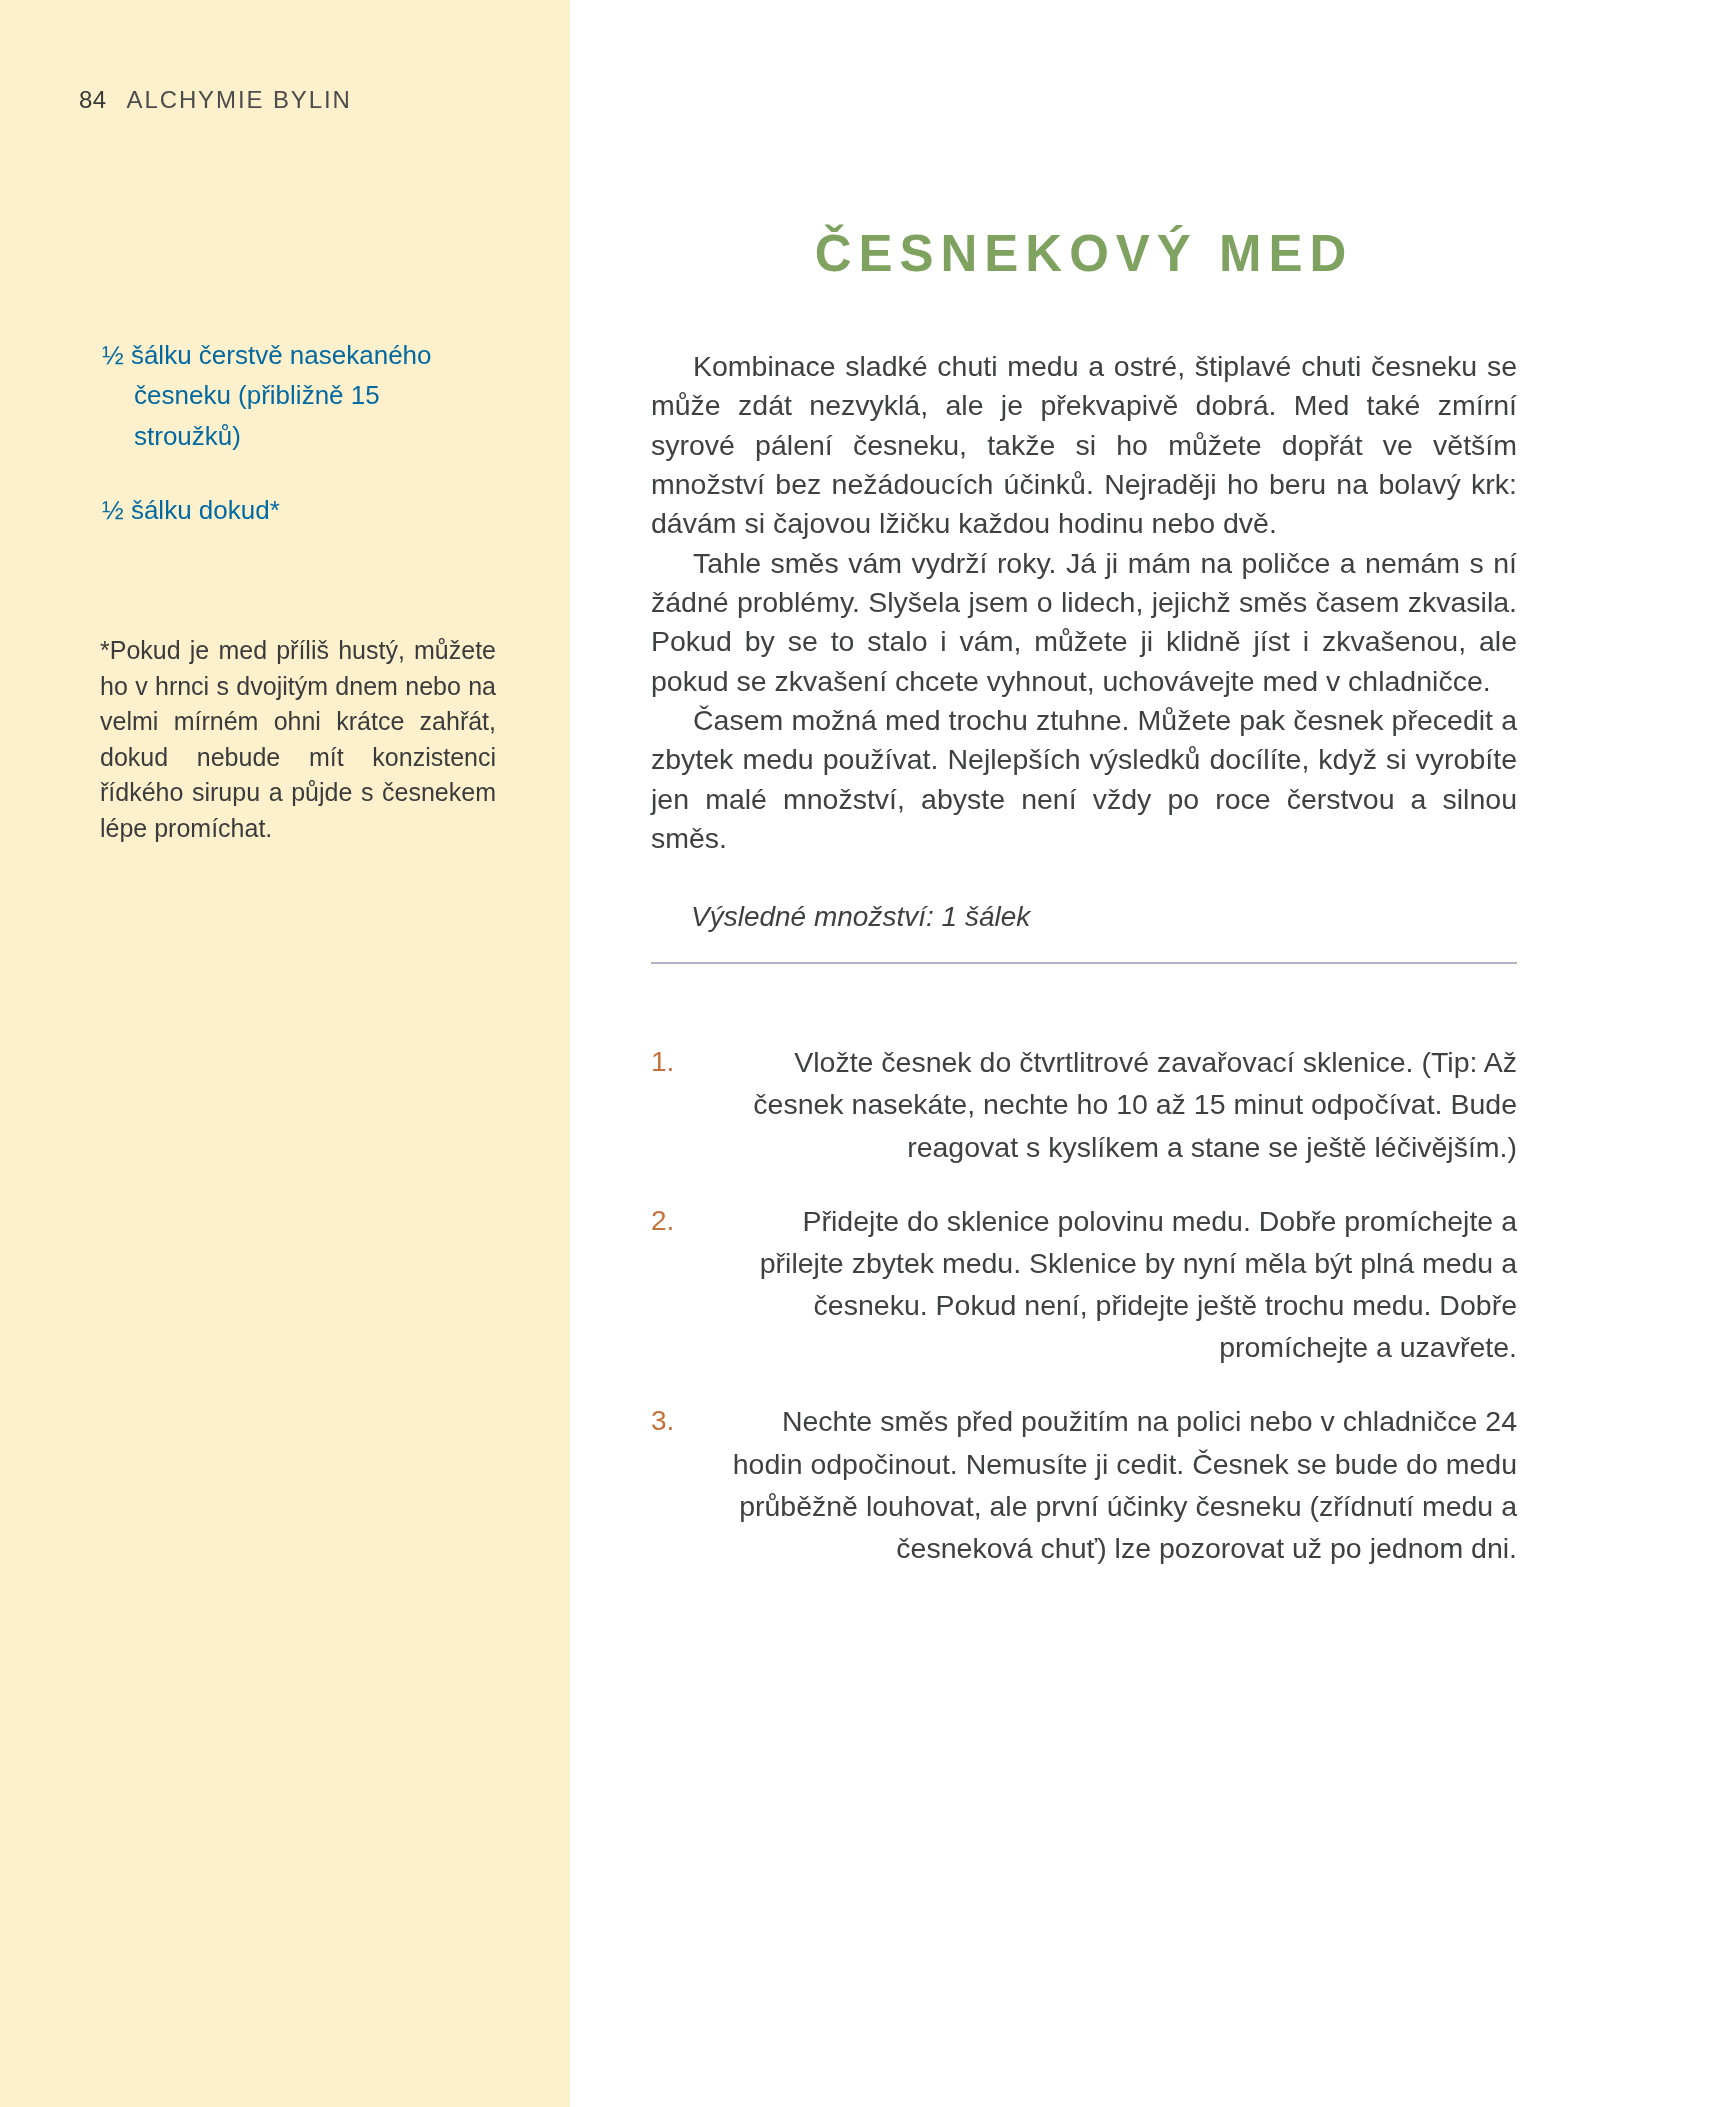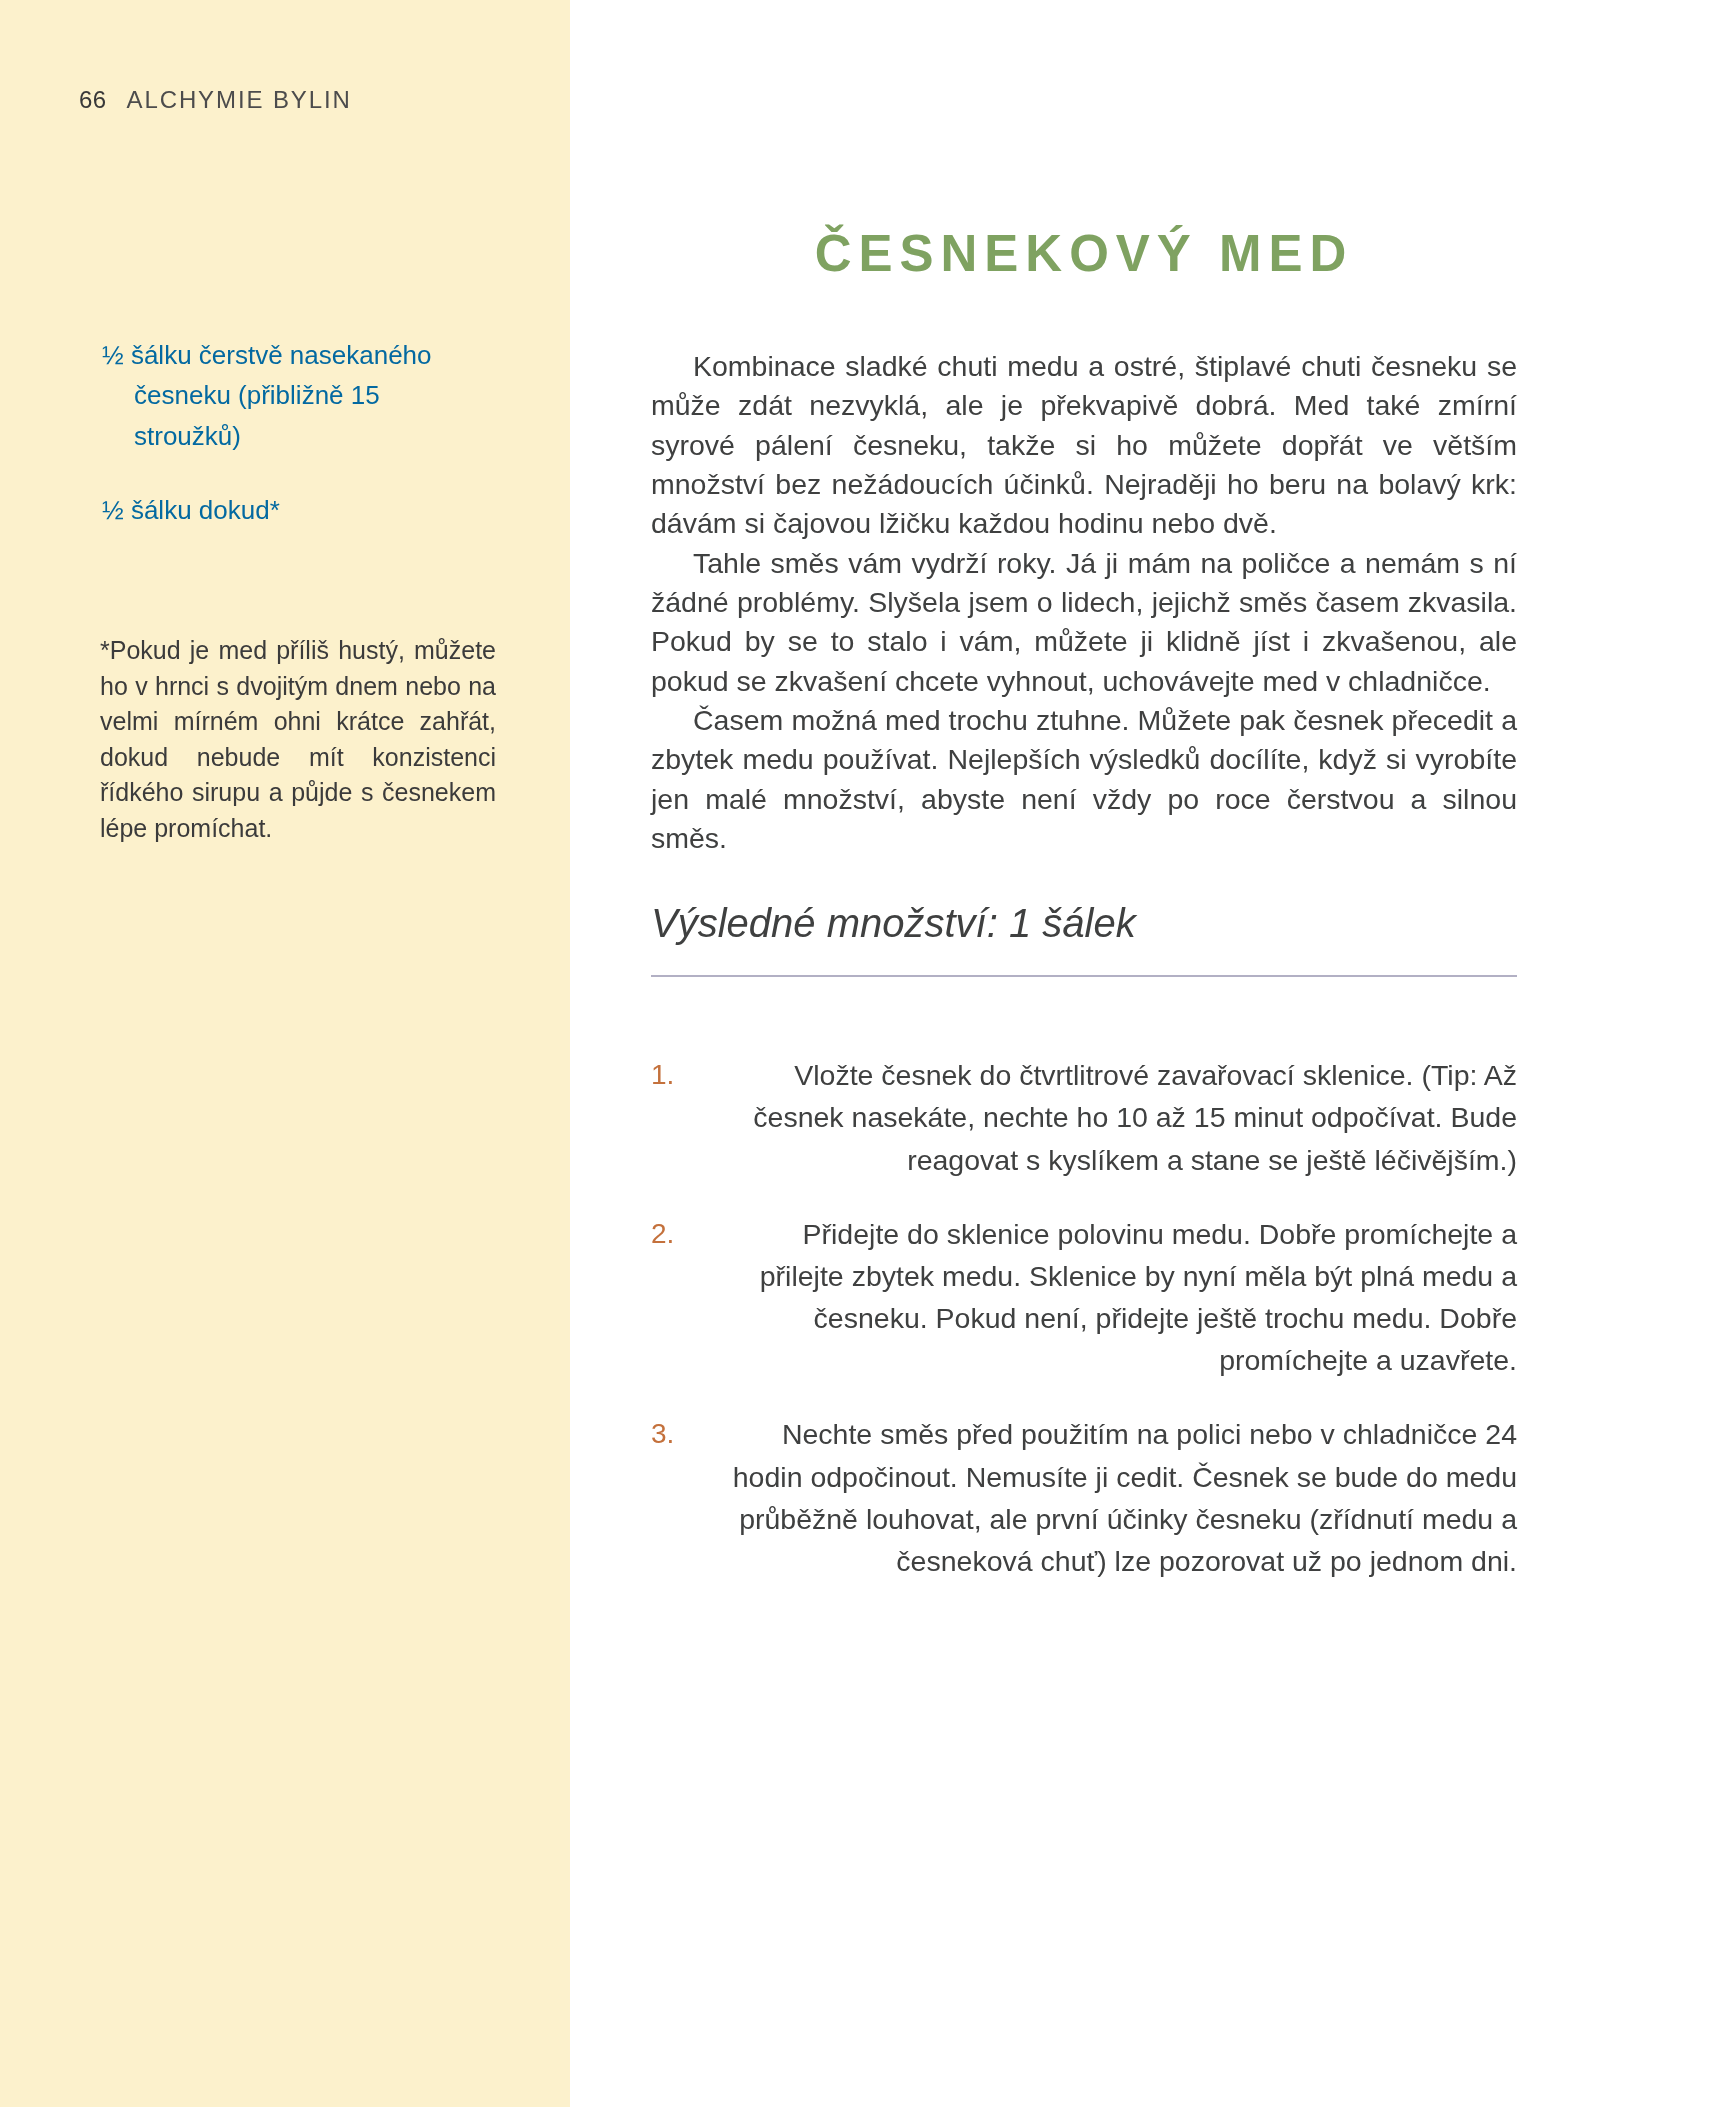--- a/index.html
+++ b/index.html
@@ -84,23 +84,24 @@
   .body-block { margin-top: 68px; }
   .body-par {
     font-size: 28.5px;
     line-height: 1.38;
     text-align: justify;
     text-indent: 42px;
     color: #3f4040;
   }
   .yield {
     margin-top: 43px;
-    font-size: 40px;
+    font-size: 28px;
     font-style: italic;
     color: #3f4040;
+    margin-left: 40px;
   }
   .divider {
     margin-top: 29px;
     border: none;
     border-top: 2.3px solid #b2b0c4;
     width: 100%;
   }
   .steps {
     margin-top: 77px;
     list-style: none;
@@ -125,21 +126,21 @@
     text-align: right;
   }
 </style>
 </head>
 <body>
 
 <div class="page">
 
   <aside class="sidebar">
     <div class="running-head">
-      <span class="page-num">66</span><span class="book-title">ALCHYMIE BYLIN</span>
+      <span class="page-num">84</span><span class="book-title">ALCHYMIE BYLIN</span>
     </div>
 
     <ul class="ingredients">
       <li class="ingredient">½ šálku čerstvě nasekaného česneku (přibližně 15 stroužků)</li>
       <li class="ingredient">½ šálku dokud*</li>
     </ul>
 
     <p class="footnote">*Pokud je med příliš hustý, můžete ho v hrnci s dvojitým dnem nebo na velmi mírném ohni krátce zahřát, dokud nebude mít konzistenci řídkého sirupu a půjde s česnekem lépe promíchat.</p>
   </aside>
 

